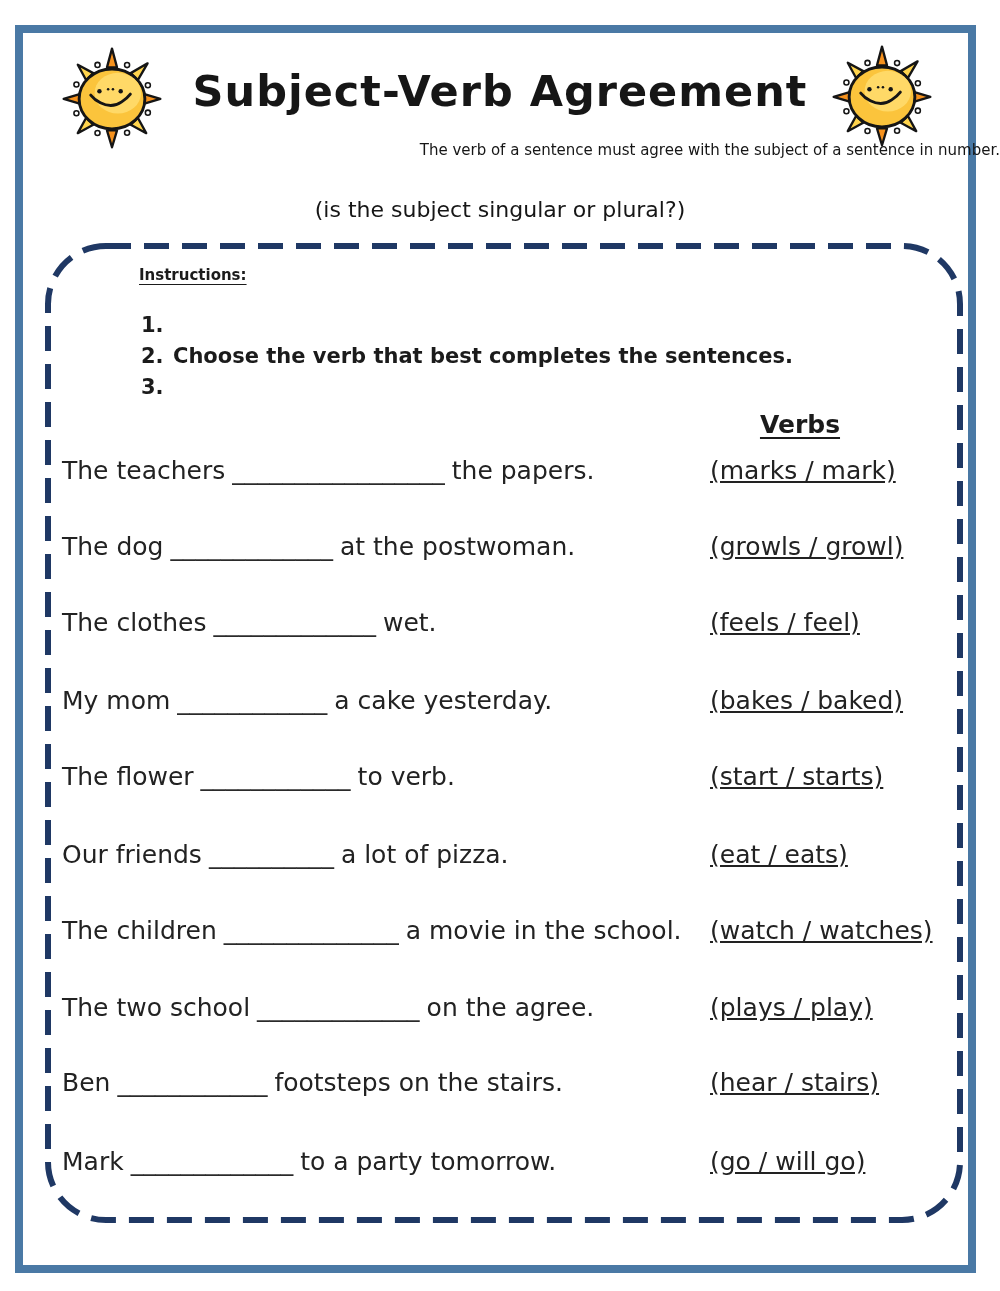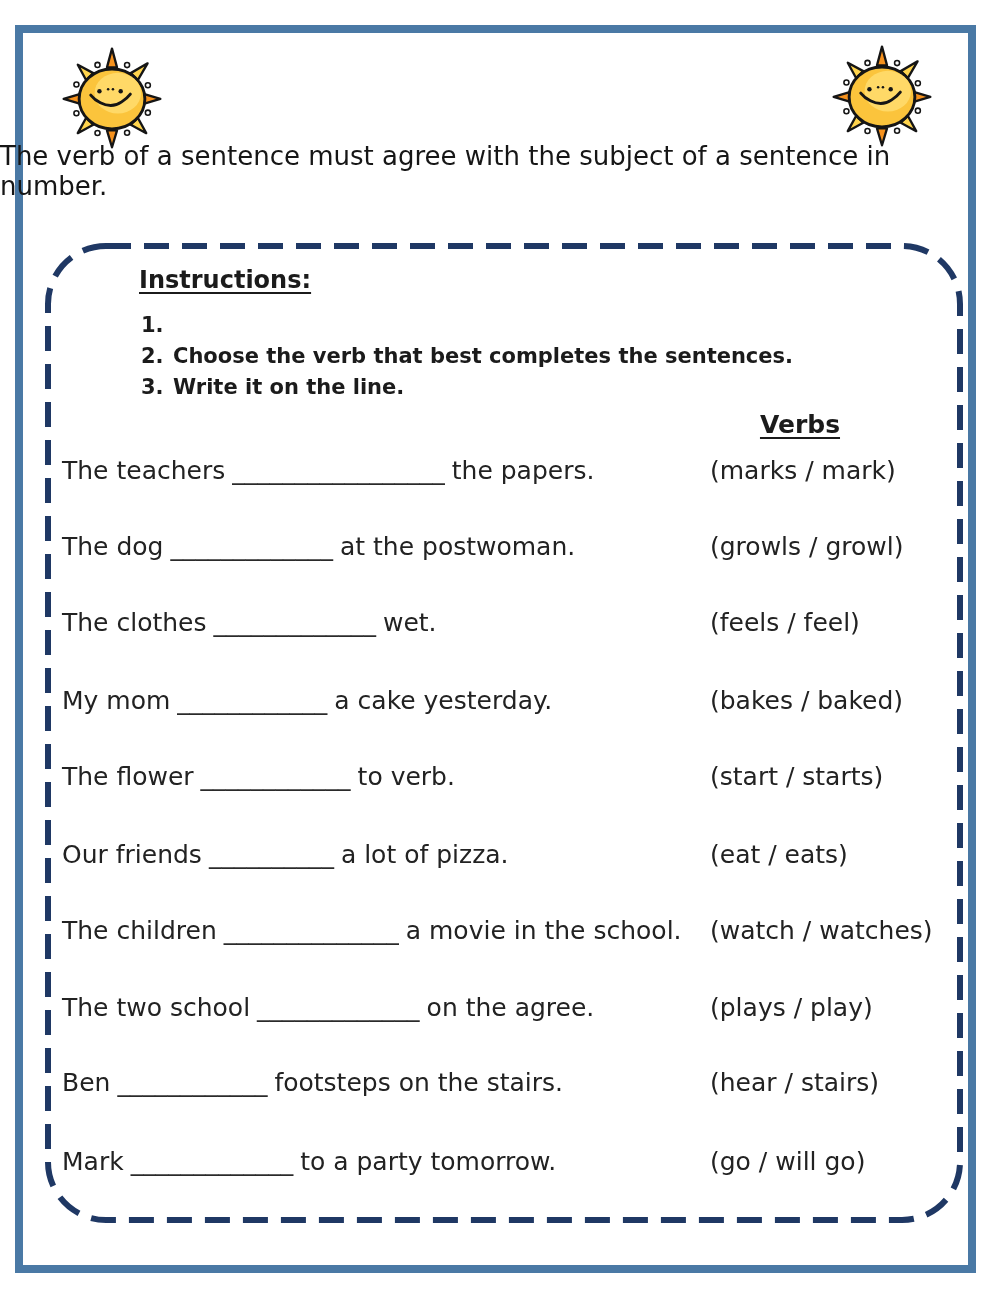--- a/index.html
+++ b/index.html
@@ -36,35 +36,35 @@
     text-align:center;
     font-size:43px;
     font-weight:bold;
     letter-spacing:1px;
     color:#161616;
     white-space:nowrap;
   }
   .subtitle{
     position:absolute;
     left:0; right:0; top:141px;
-    text-align:left;
-    font-size:26px;
+    text-align:right;
+    font-size:15px;
     color:#161616;
   }
   .hint{
     position:absolute;
     left:0; right:0; top:197px;
     text-align:center;
     font-size:22px;
     color:#161616;
   }
   .instructions-heading{
     position:absolute;
     left:139px; top:266px;
-    font-size:24px;
+    font-size:15px;
     font-weight:bold;
     text-decoration:underline;
     text-underline-offset:4px;
     color:#1b1b1b;
   }
   .steps{
     position:absolute;
     left:141px; top:310px;
     font-size:21px;
     font-weight:bold;
@@ -85,21 +85,21 @@
   }
   .q-row{
     position:absolute;
     left:62px;
     width:890px;
     font-size:25px;
     line-height:30px;
     white-space:nowrap;
   }
   .q-row .sentence{ position:absolute; left:0; top:0; }
-  .q-row .verbs{ position:absolute; left:648px; top:0; }
+  .q-row .verbs{ position:absolute; left:648px; top:0;text-decoration:underline; }
   .blank{ margin:4px 7px; letter-spacing:0; color:#2a2a2a; }
 </style>
 </head>
 <body>
 
 <div class="page">
 
   <div class="frame"></div>
 
   <svg class="sun left" viewBox="0 0 120 120">
@@ -162,39 +162,40 @@
     </g>
     <ellipse cx="60" cy="62" rx="34" ry="31" fill="#fbc43c" stroke="#151515" stroke-width="3"></ellipse>
     <ellipse cx="66" cy="56" rx="24" ry="21" fill="#ffdd6e" stroke="none" opacity="0.85"></ellipse>
     <circle cx="47" cy="54" r="2.3" fill="#151515"></circle>
     <circle cx="69" cy="54" r="2.3" fill="#151515"></circle>
     <circle cx="56" cy="52" r="1.3" fill="#151515"></circle>
     <circle cx="61" cy="52" r="1.3" fill="#151515"></circle>
     <path d="M38,58 Q42,63 48,66 Q60,72 70,65 Q76,61 79,57" fill="none" stroke="#151515" stroke-width="3" stroke-linecap="round"></path>
   </svg>
 
+  <h1 class="title">Subject-Verb Agreement</h1>
   <div class="subtitle">The verb of a sentence must agree with the subject of a sentence in number.</div>
+  <div class="hint">(is the subject singular or plural?)</div>
 
   <svg class="dashed-box" viewBox="0 0 918 980">
     <rect x="3" y="3" width="912" height="974" rx="58" ry="58" fill="none" stroke="#1f3864" stroke-width="6" stroke-dasharray="25 13"></rect>
   </svg>
 
   <div class="instructions-heading">Instructions:</div>
 
   <div class="steps">
     <div class="step">
       <span class="num">1.</span>
     </div>
     <div class="step">
       <span class="num">2.</span>
       <span>Choose the verb that best completes the sentences.</span>
     </div>
     <div class="step">
       <span class="num">3.</span>
-      <span>Write it on the line.</span>
     </div>
   </div>
 
   <div class="verbs-header">Verbs</div>
 
   <div class="q-row" style="top:456px">
     <span class="sentence"><span>The teachers</span><span class="blank">_________________</span><span>the papers.</span></span>
     <span class="verbs">(marks / mark)</span>
   </div>
 

